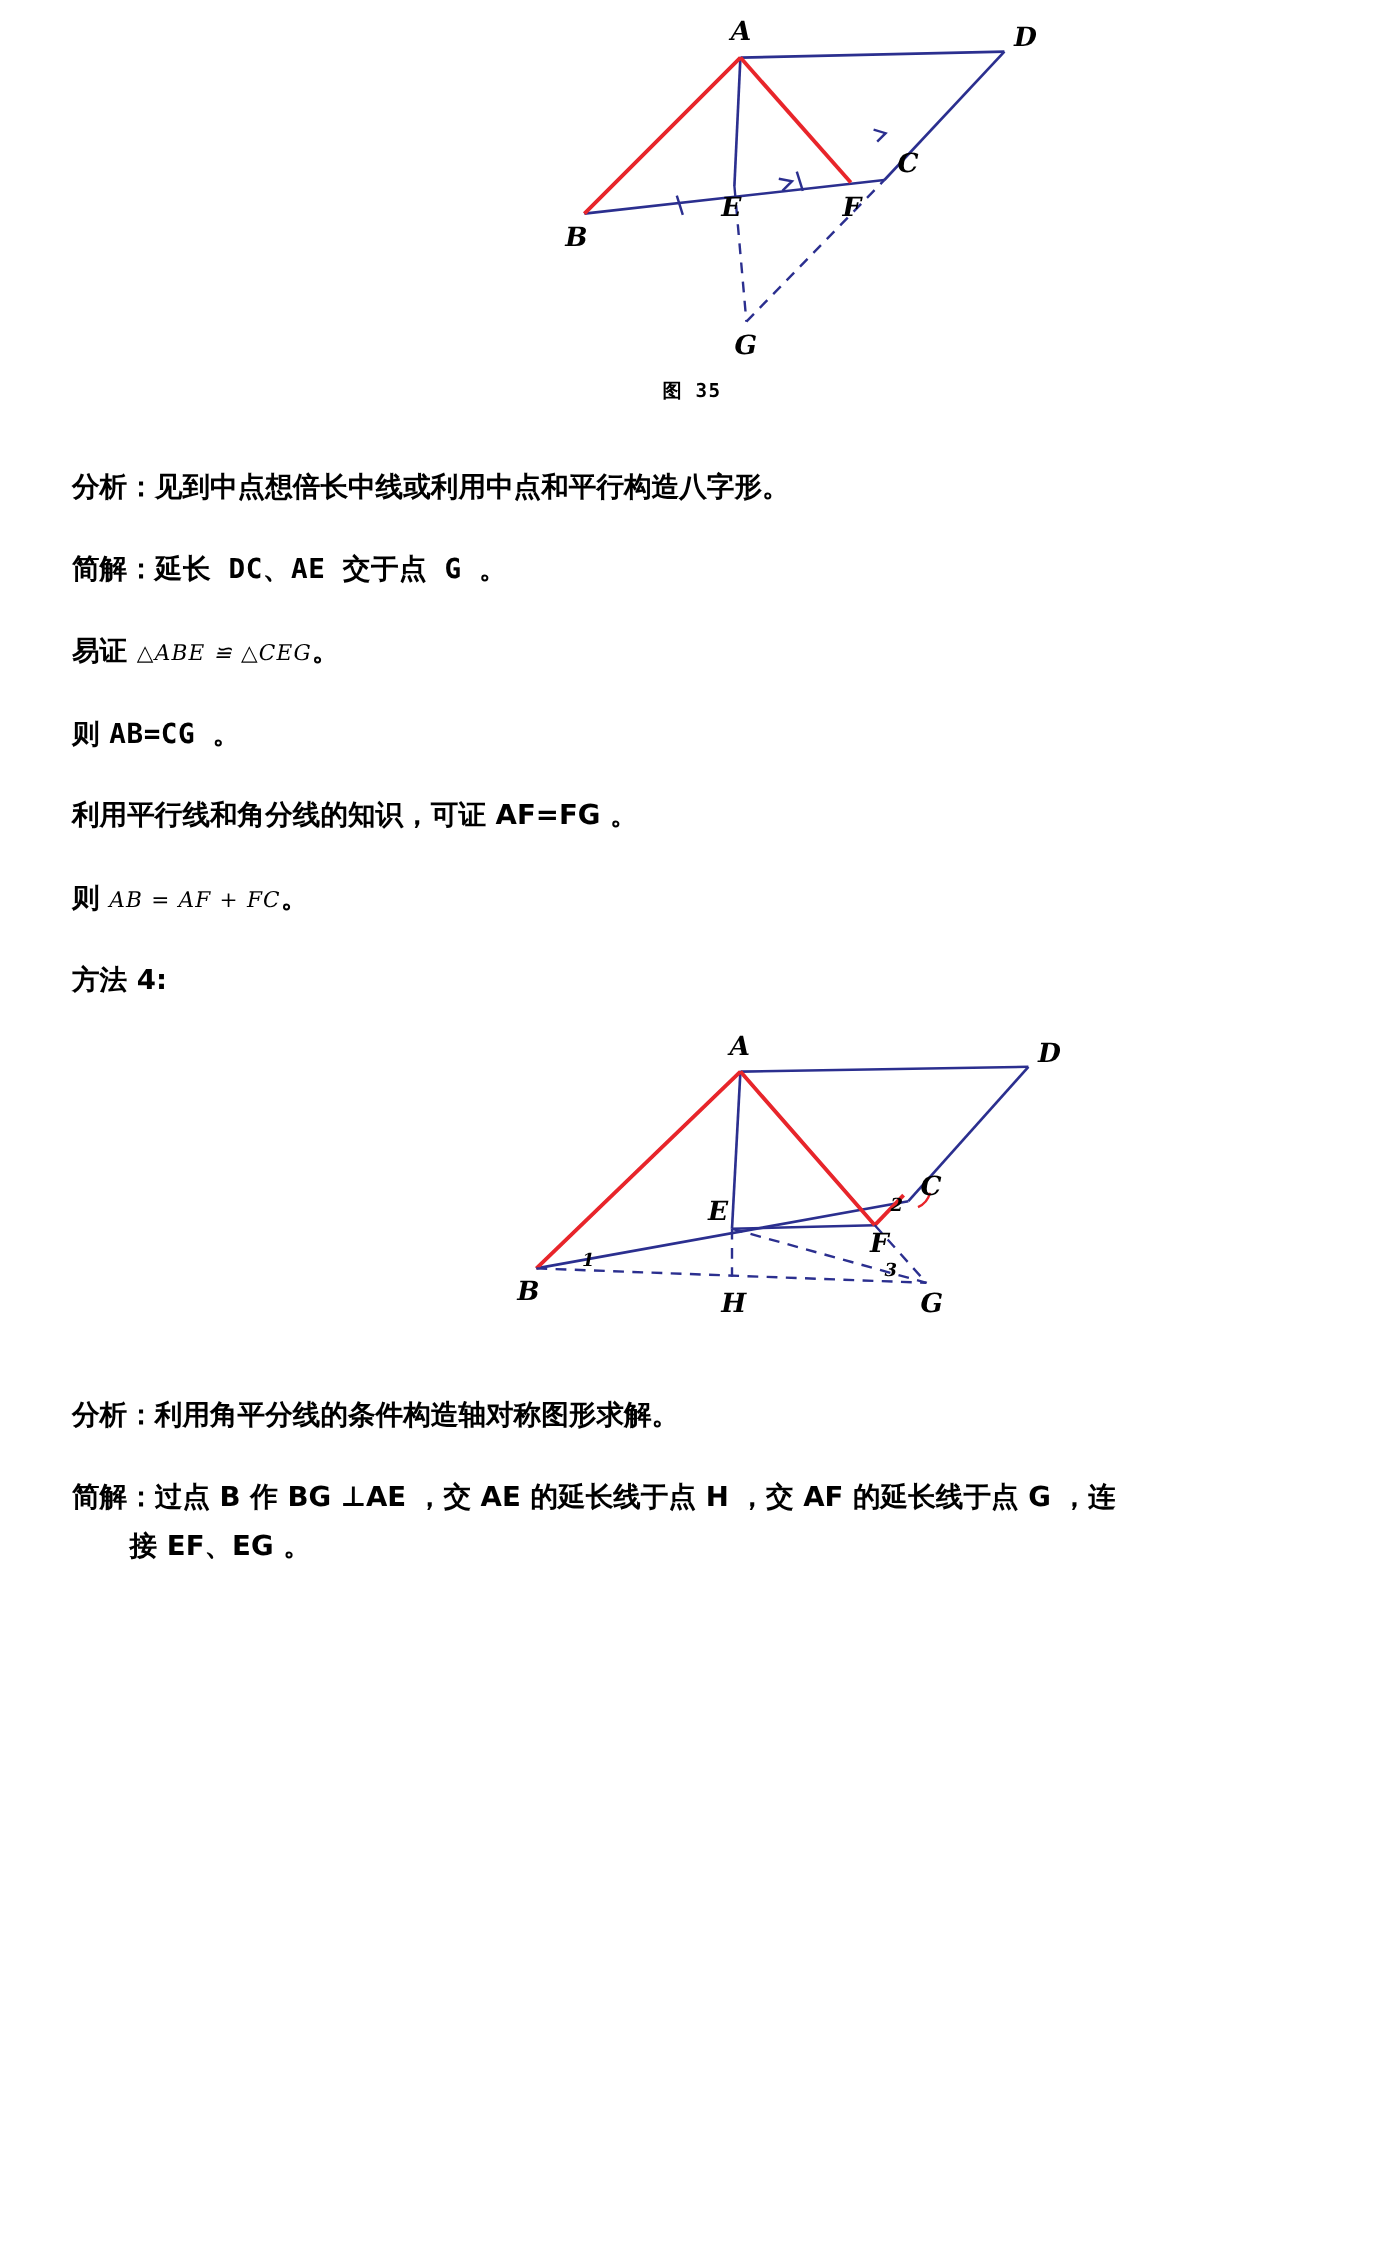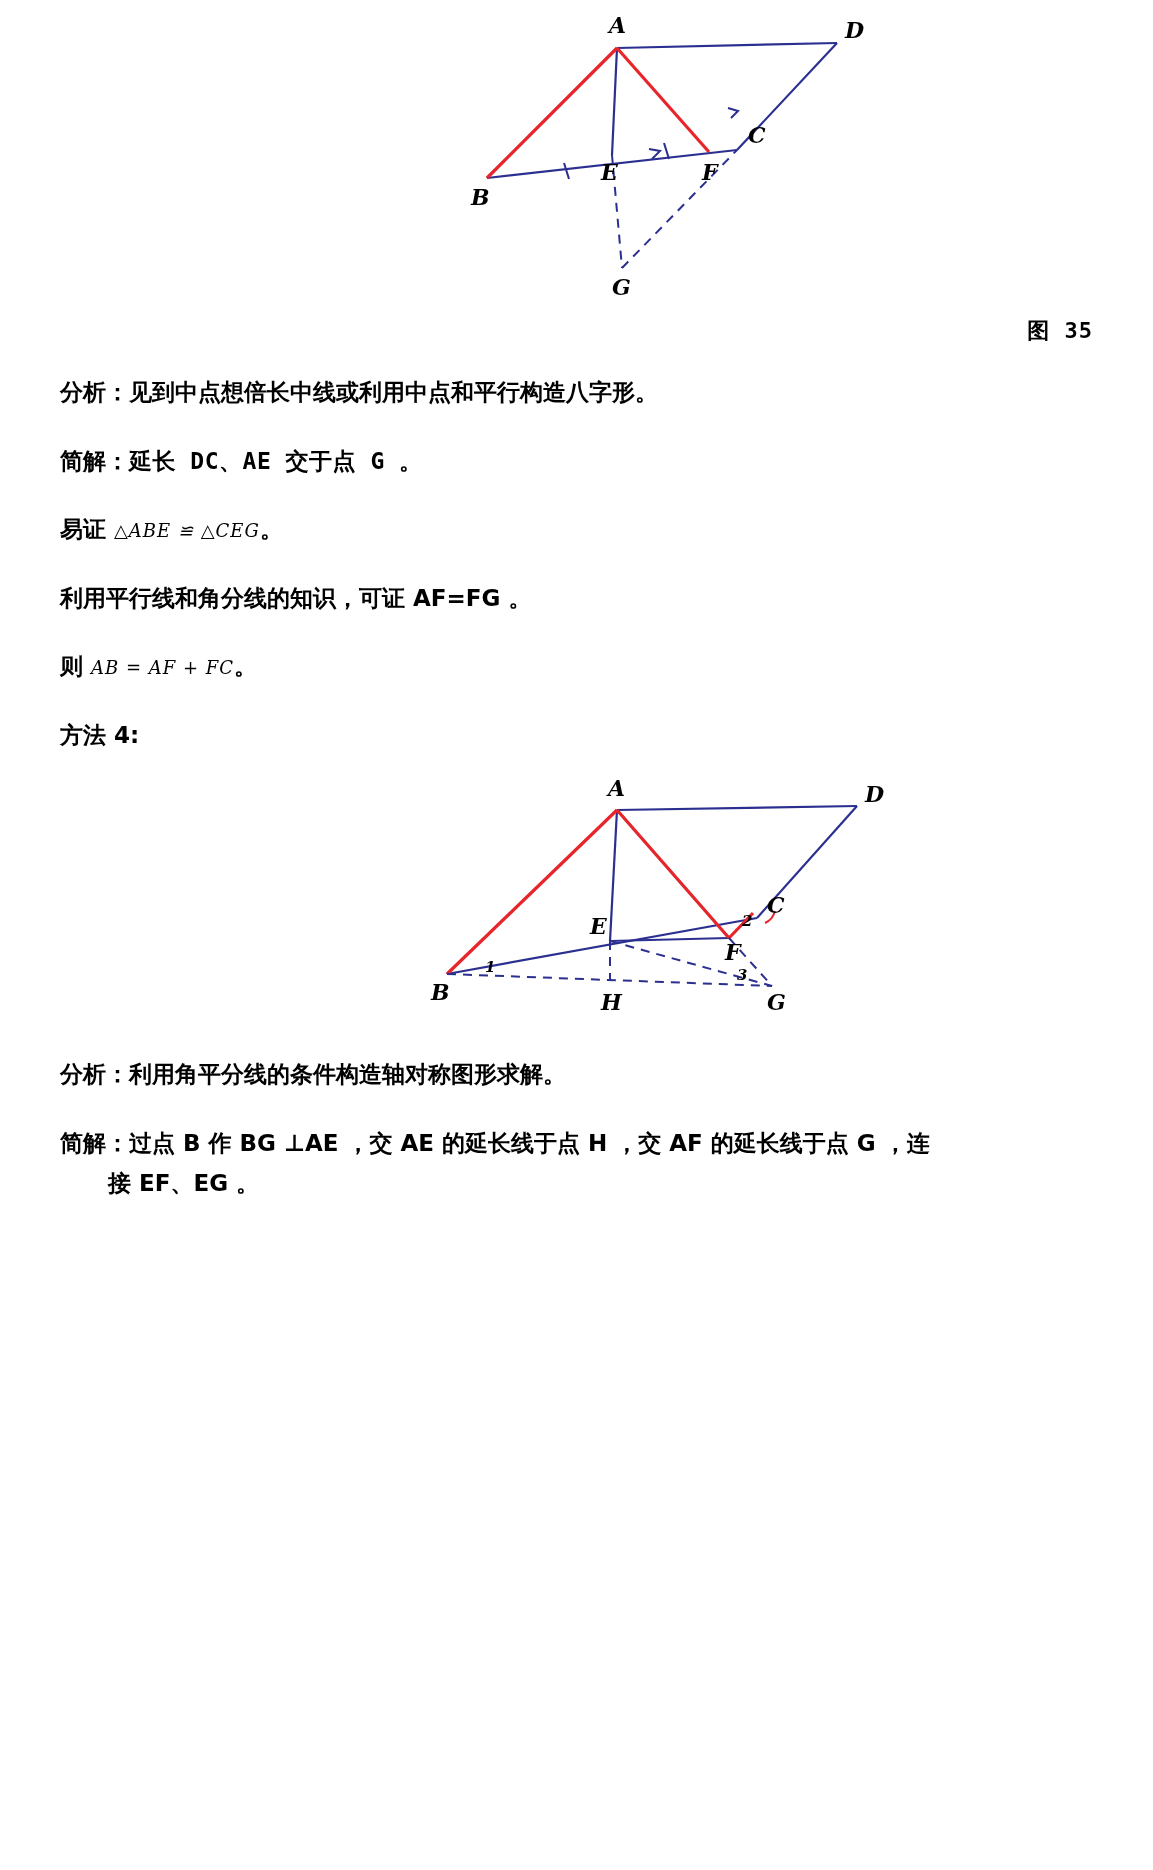--- a/index.html
+++ b/index.html
@@ -21,24 +21,24 @@
     height: 1870px;
     box-sizing: border-box;
     padding: 0 60px;
   }
   .figure-block {
     width: 100%;
     display: flex;
     justify-content: center;
   }
   .fig-caption {
-    text-align: right;
+    text-align: center;
     font-family: "DejaVu Sans Mono", monospace;
     font-weight: bold;
-    font-size: 22px;
+    font-size: 16px;
     letter-spacing: 1px;
     margin-top: 6px;
   }
   .para {
     font-size: 23px;
     line-height: 1.5;
     margin: 34px 0 0 0;
     font-family: "DejaVu Sans", sans-serif;
     font-weight: bold;
     color: #000;
@@ -54,21 +54,21 @@
     text-align: center;
   }
   .mathitalic {
     font-family: "DejaVu Serif", serif;
     font-style: italic;
     font-weight: normal;
     font-size: 18px;
     letter-spacing: 1px;
   }
   .para-first {
-    margin-top: 29px;
+    margin-top: 52px;
   }
   .tail-line {
     margin-top: 6px;
     margin-left: 48px;
   }
   svg text {
     font-family: "DejaVu Serif", serif;
     font-style: italic;
     font-weight: bold;
   }
@@ -126,20 +126,24 @@
 
   <div class="para">
     <span class="cn">简解：</span><span class="mono">延长 DC、AE 交于点 G 。</span>
   </div>
 
   <div class="para">
     <span class="cn">易证</span>
     <span class="mathitalic">△ABE ≌ △CEG</span><span class="cn">。</span>
   </div>
 
+  <div class="para">
+    <span class="cn">则</span>
+    <span class="mono">AB=CG 。</span>
+  </div>
 
   <div class="para">
     <span class="cn">利用平行线和角分线的知识，可证 AF=FG 。</span>
   </div>
 
   <div class="para">
     <span class="cn">则</span>
     <span class="mathitalic">AB = AF + FC</span><span class="cn">。</span>
   </div>
 

